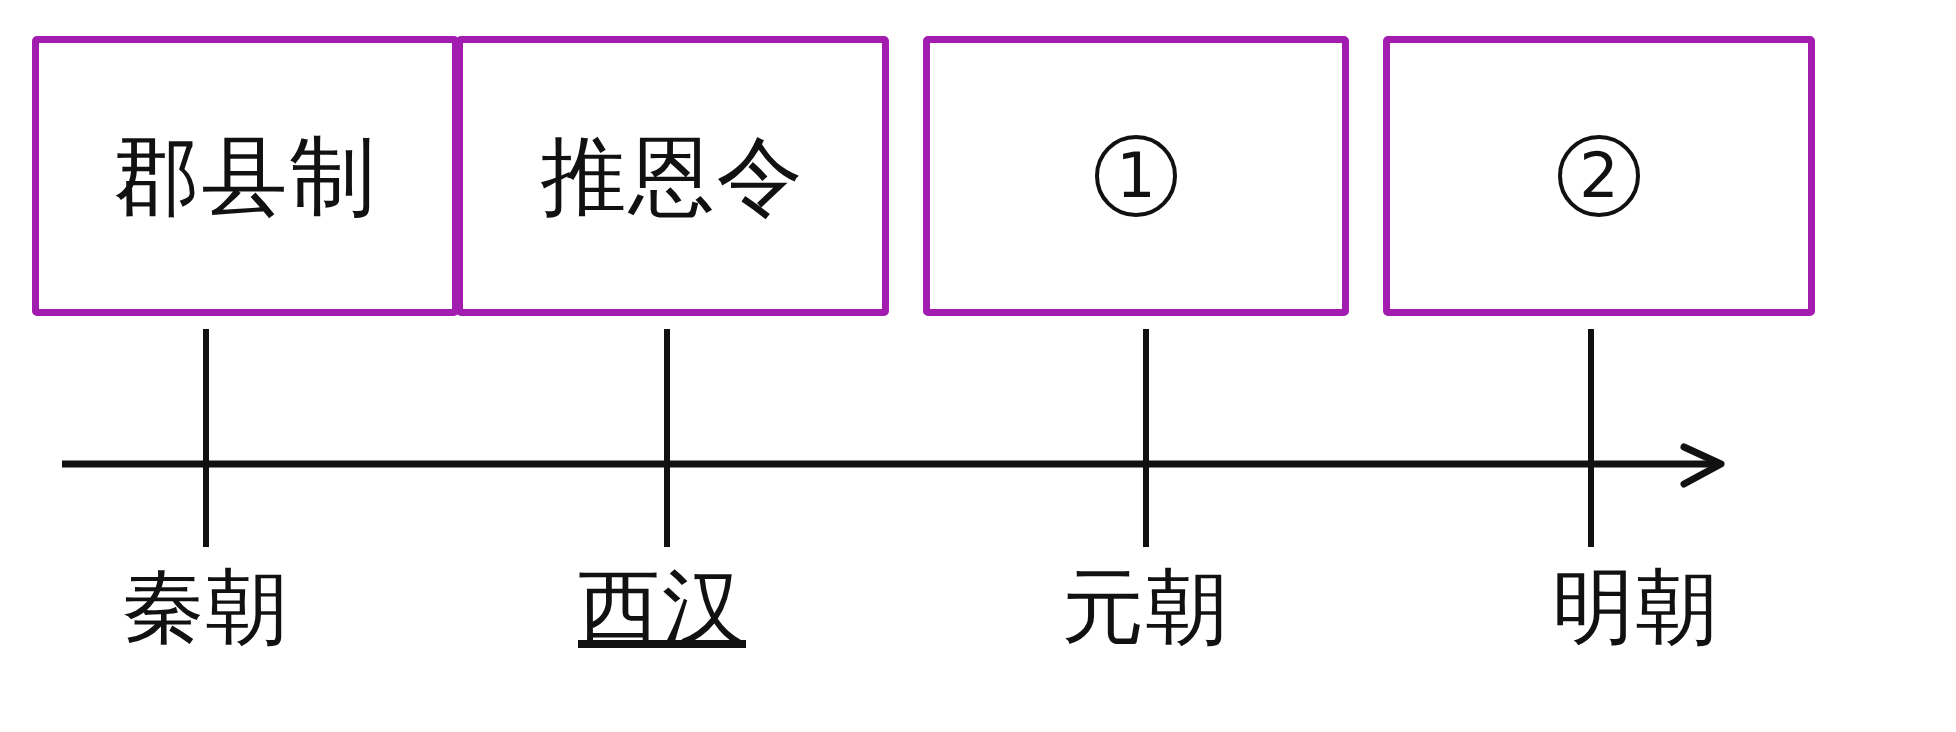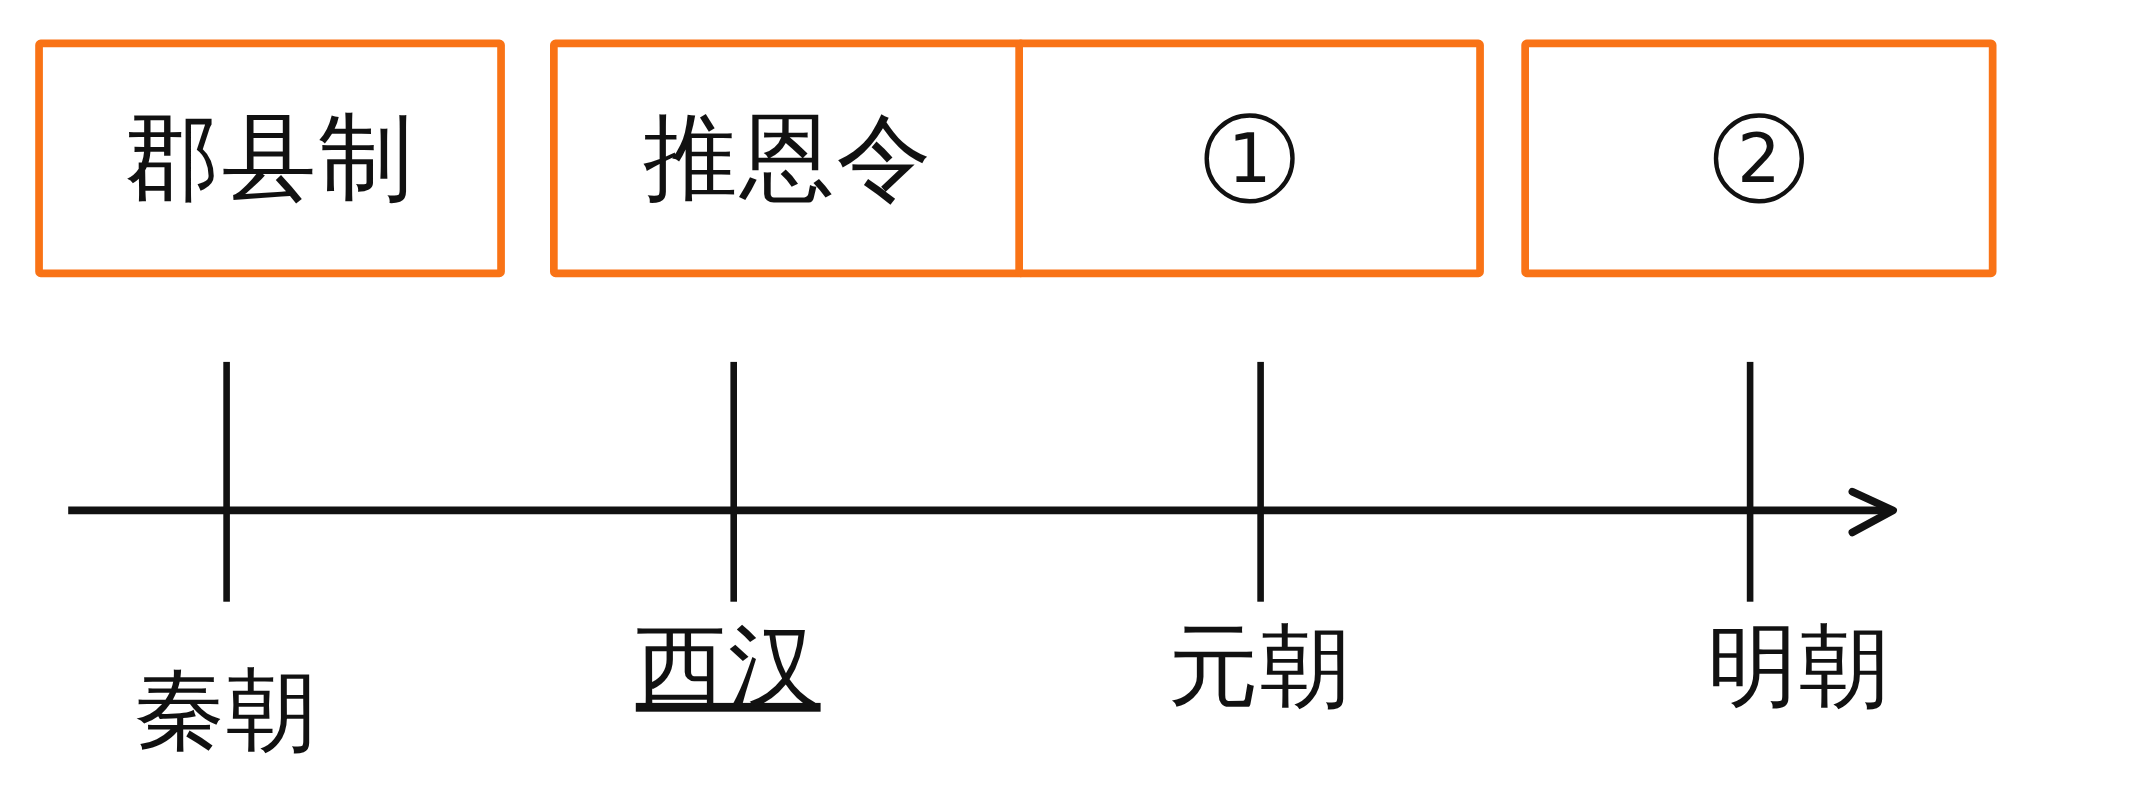--- a/index.html
+++ b/index.html
@@ -1,19 +1,19 @@
 <!DOCTYPE html>
 <html><head>
   <meta charset="utf-8">
   <style>
     html, body { margin: 0; padding: 0; background: #ffffff; }
     body { width: 1956px; height: 732px; position: relative; overflow: hidden;
            font-family: "DejaVu Sans", "Liberation Sans", sans-serif; color: #111111; }
-    .box { position: absolute; top: 36px; height: 216px; box-sizing: border-box;
-           border: 7px solid #f97316; border-radius: 5px; background: #ffffff;
+    .box { position: absolute; top: 36px; height: 280px; box-sizing: border-box;
+           border: 7px solid #a21caf; border-radius: 5px; background: #ffffff;
            display: flex; align-items: center; justify-content: center; }
     .box-text { font-size: 86px; line-height: 1; letter-spacing: 2px; }
     .circled { width: 82px; height: 82px; box-sizing: border-box; border: 4px solid #111111;
                border-radius: 50%; display: flex; align-items: center; justify-content: center;
                font-size: 62px; line-height: 1; font-family: "DejaVu Sans", sans-serif; }
     .vline { position: absolute; top: 329px; height: 218px; width: 6px; background: #111111; }
     .axis-svg { position: absolute; left: 0; top: 0; }
     .label { position: absolute; top: 566px; width: 240px; text-align: center;
              font-size: 82px; line-height: 1; letter-spacing: 2px; }
   </style>
@@ -22,23 +22,23 @@
 
 <svg class="axis-svg" width="1956" height="732">
   <line x1="62" y1="464" x2="1718" y2="464" stroke="#111111" stroke-width="7" stroke-linecap="butt"></line>
   <polyline points="1684,447 1721,464 1684,484" fill="none" stroke="#111111" stroke-width="7" stroke-linecap="round" stroke-linejoin="round"></polyline>
 </svg>
 
 <div class="box" style="left:32px;width:427px;">
   <span class="box-text">郡县制</span>
 </div>
 <div class="vline" style="left:203px;"></div>
-<div class="label" style="left:86px;margin-top:40px;">秦朝</div>
+<div class="label" style="left:86px;">秦朝</div>
 
-<div class="box" style="left:500px;width:433px;">
+<div class="box" style="left:456px;width:433px;">
   <span class="box-text">推恩令</span>
 </div>
 <div class="vline" style="left:664px;"></div>
 <div class="label" style="left:542px;text-decoration:underline;">西汉</div>
 
 <div class="box" style="left:923px;width:426px;">
   <span class="circled">
     <span>1</span>
   </span>
 </div>

